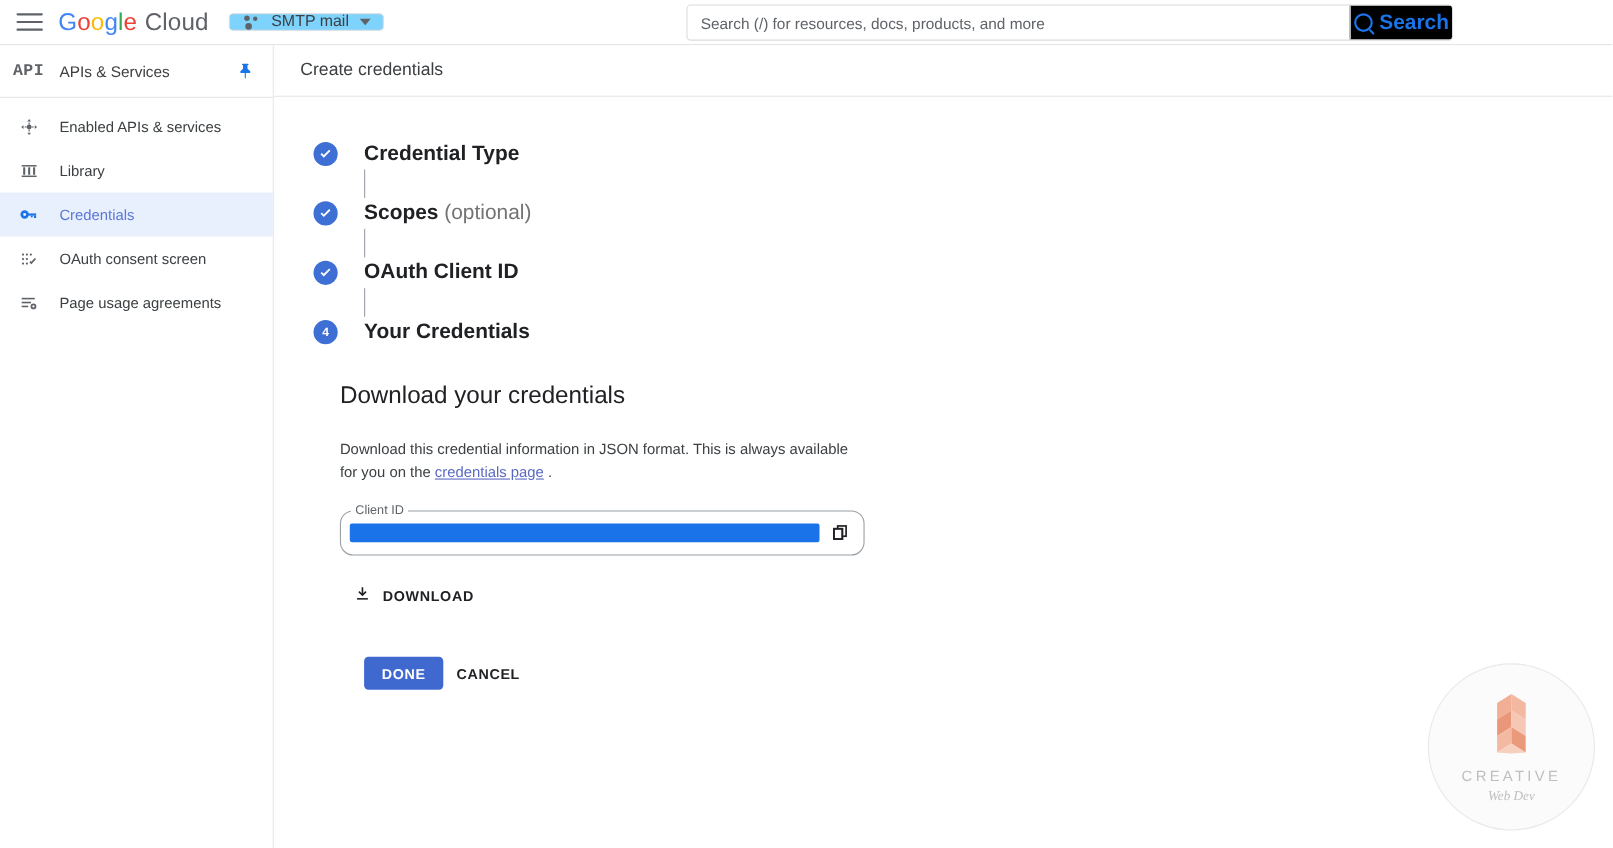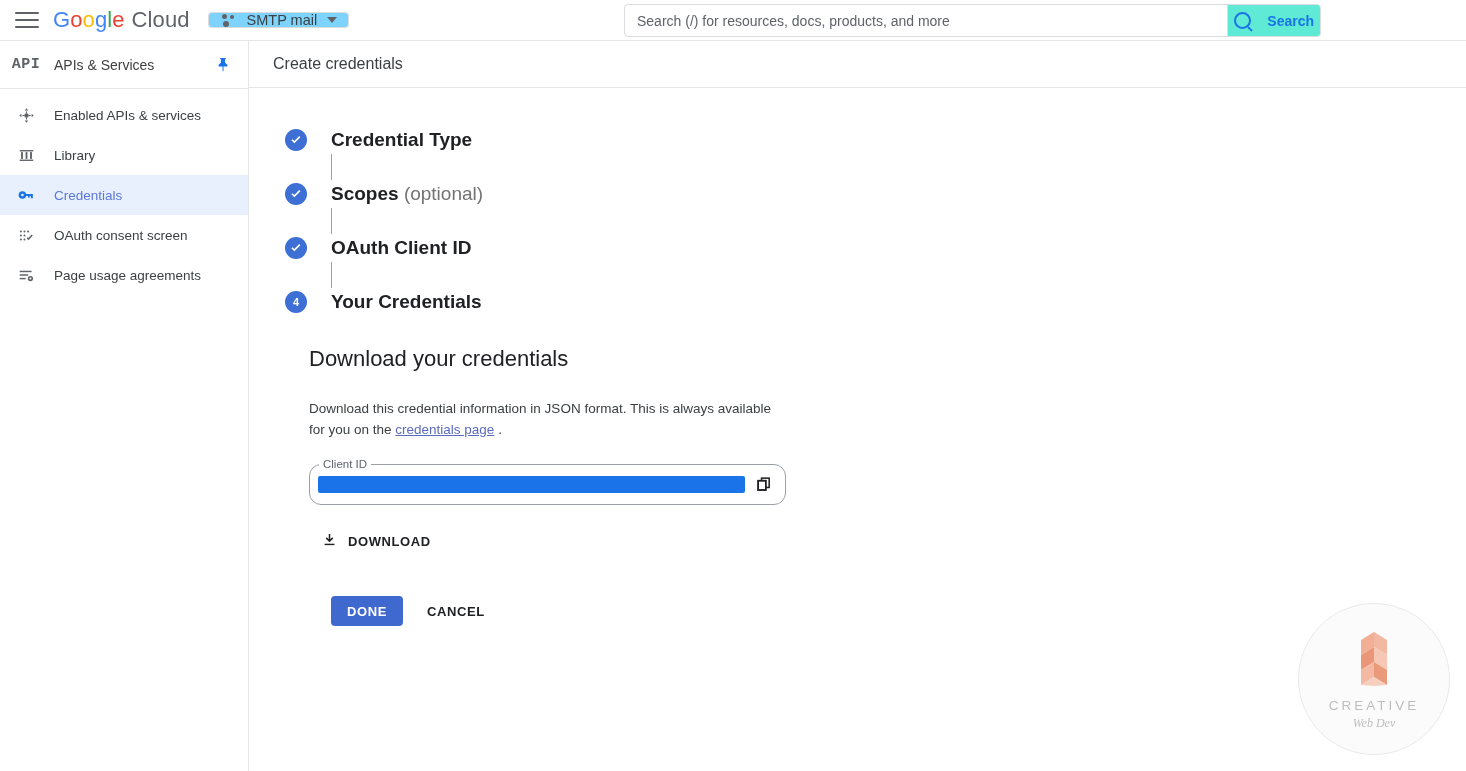--- a/index.html
+++ b/index.html
@@ -114,27 +114,27 @@
     font-family: "Liberation Sans", sans-serif;
     padding: 0 12px;
     color: #0369a1;
     background: transparent;
   }
   .search-input::placeholder { color: #5f6368; }
   .search-btn {
     width: 93px;
     border: 0;
     border-left: 1px solid #dadce0;
-    background: #5eead4;
-    display: flex;
-    align-items: center;
-    justify-content: space-between;
+    background: #000000;
+    display: flex;
+    align-items: center;
+    justify-content: center;
     gap: 6px;
     color: #1a73e8;
-    font-size: 14px;
+    font-size: 19px;
     font-weight: bold;
     font-family: "Liberation Sans", sans-serif;
     cursor: pointer;
   }
   .mag {
     width: 13px; height: 13px;
     border: 2px solid #1a73e8;
     border-radius: 50%;
     position: relative;
     flex: none;
@@ -363,21 +363,21 @@
     font-weight: bold;
     letter-spacing: 0.6px;
     color: #202124;
   }
 
   .actions {
     margin-top: 45px;
     margin-left: 22px;
     display: flex;
     align-items: center;
-    gap: 12px;
+    gap: 0;
   }
   .btn-primary {
     background: #4069d0;
     color: #fff;
     border: 0;
     border-radius: 4px;
     height: 30px;
     padding: 0 16px;
     font-size: 13px;
     font-weight: bold;

